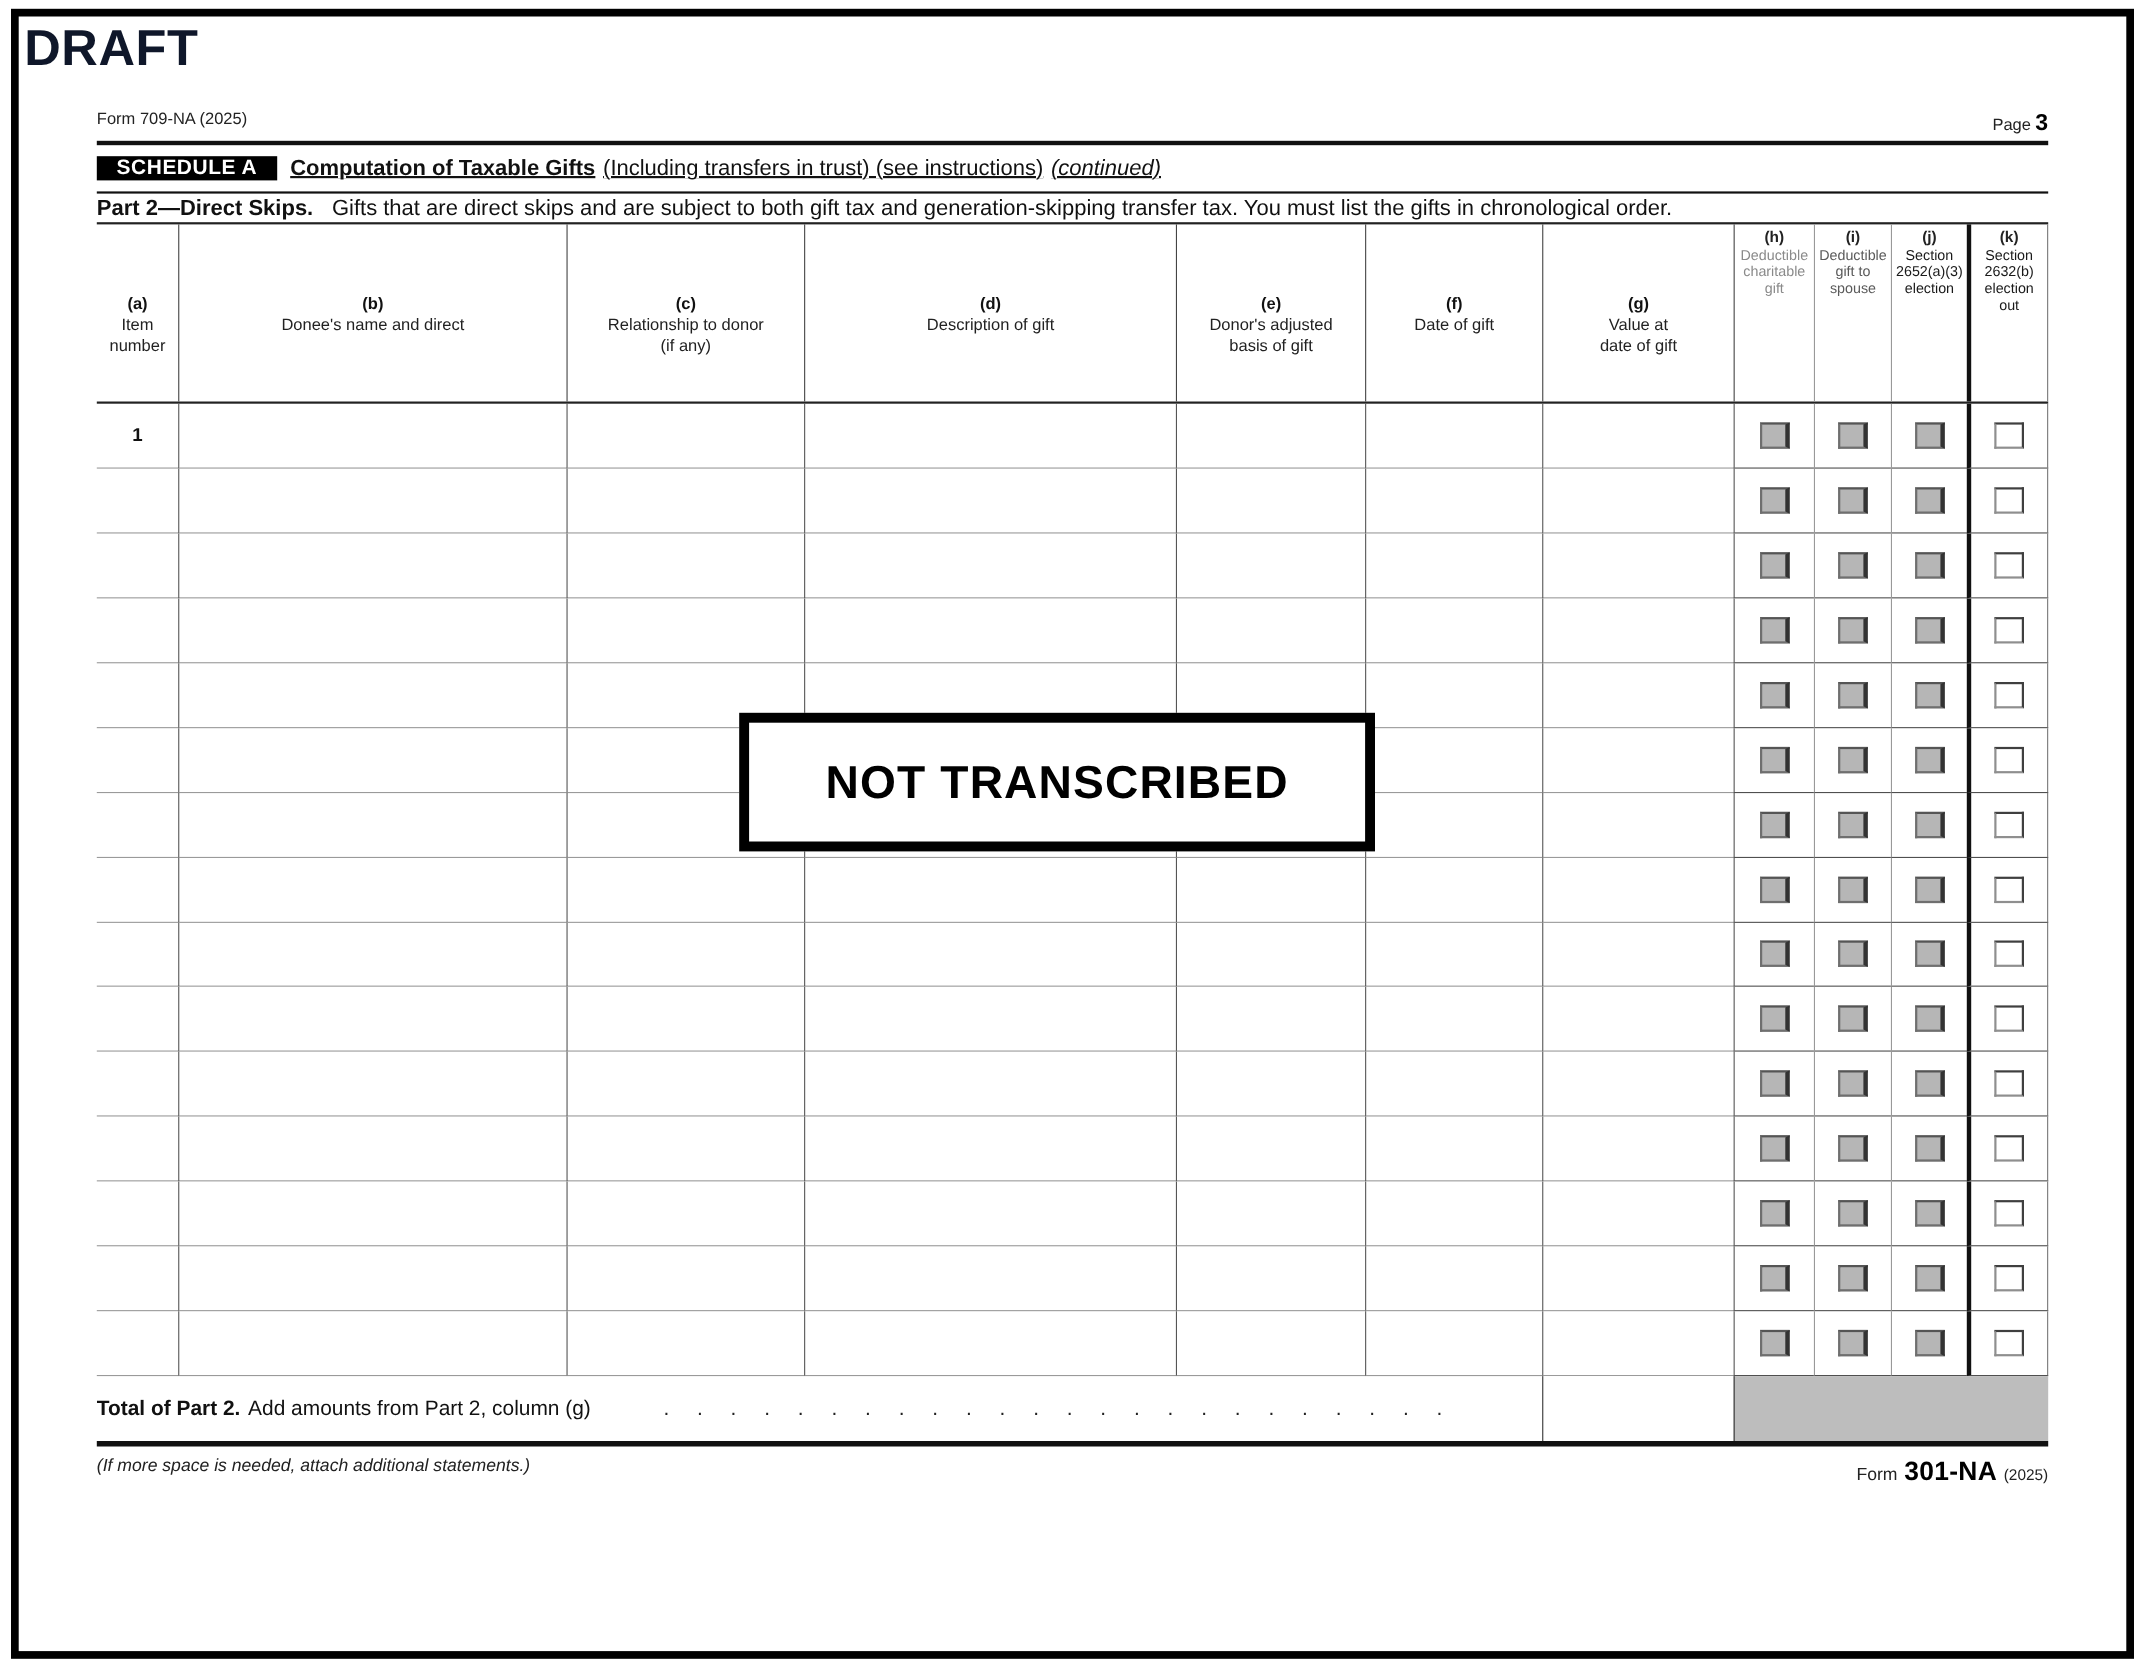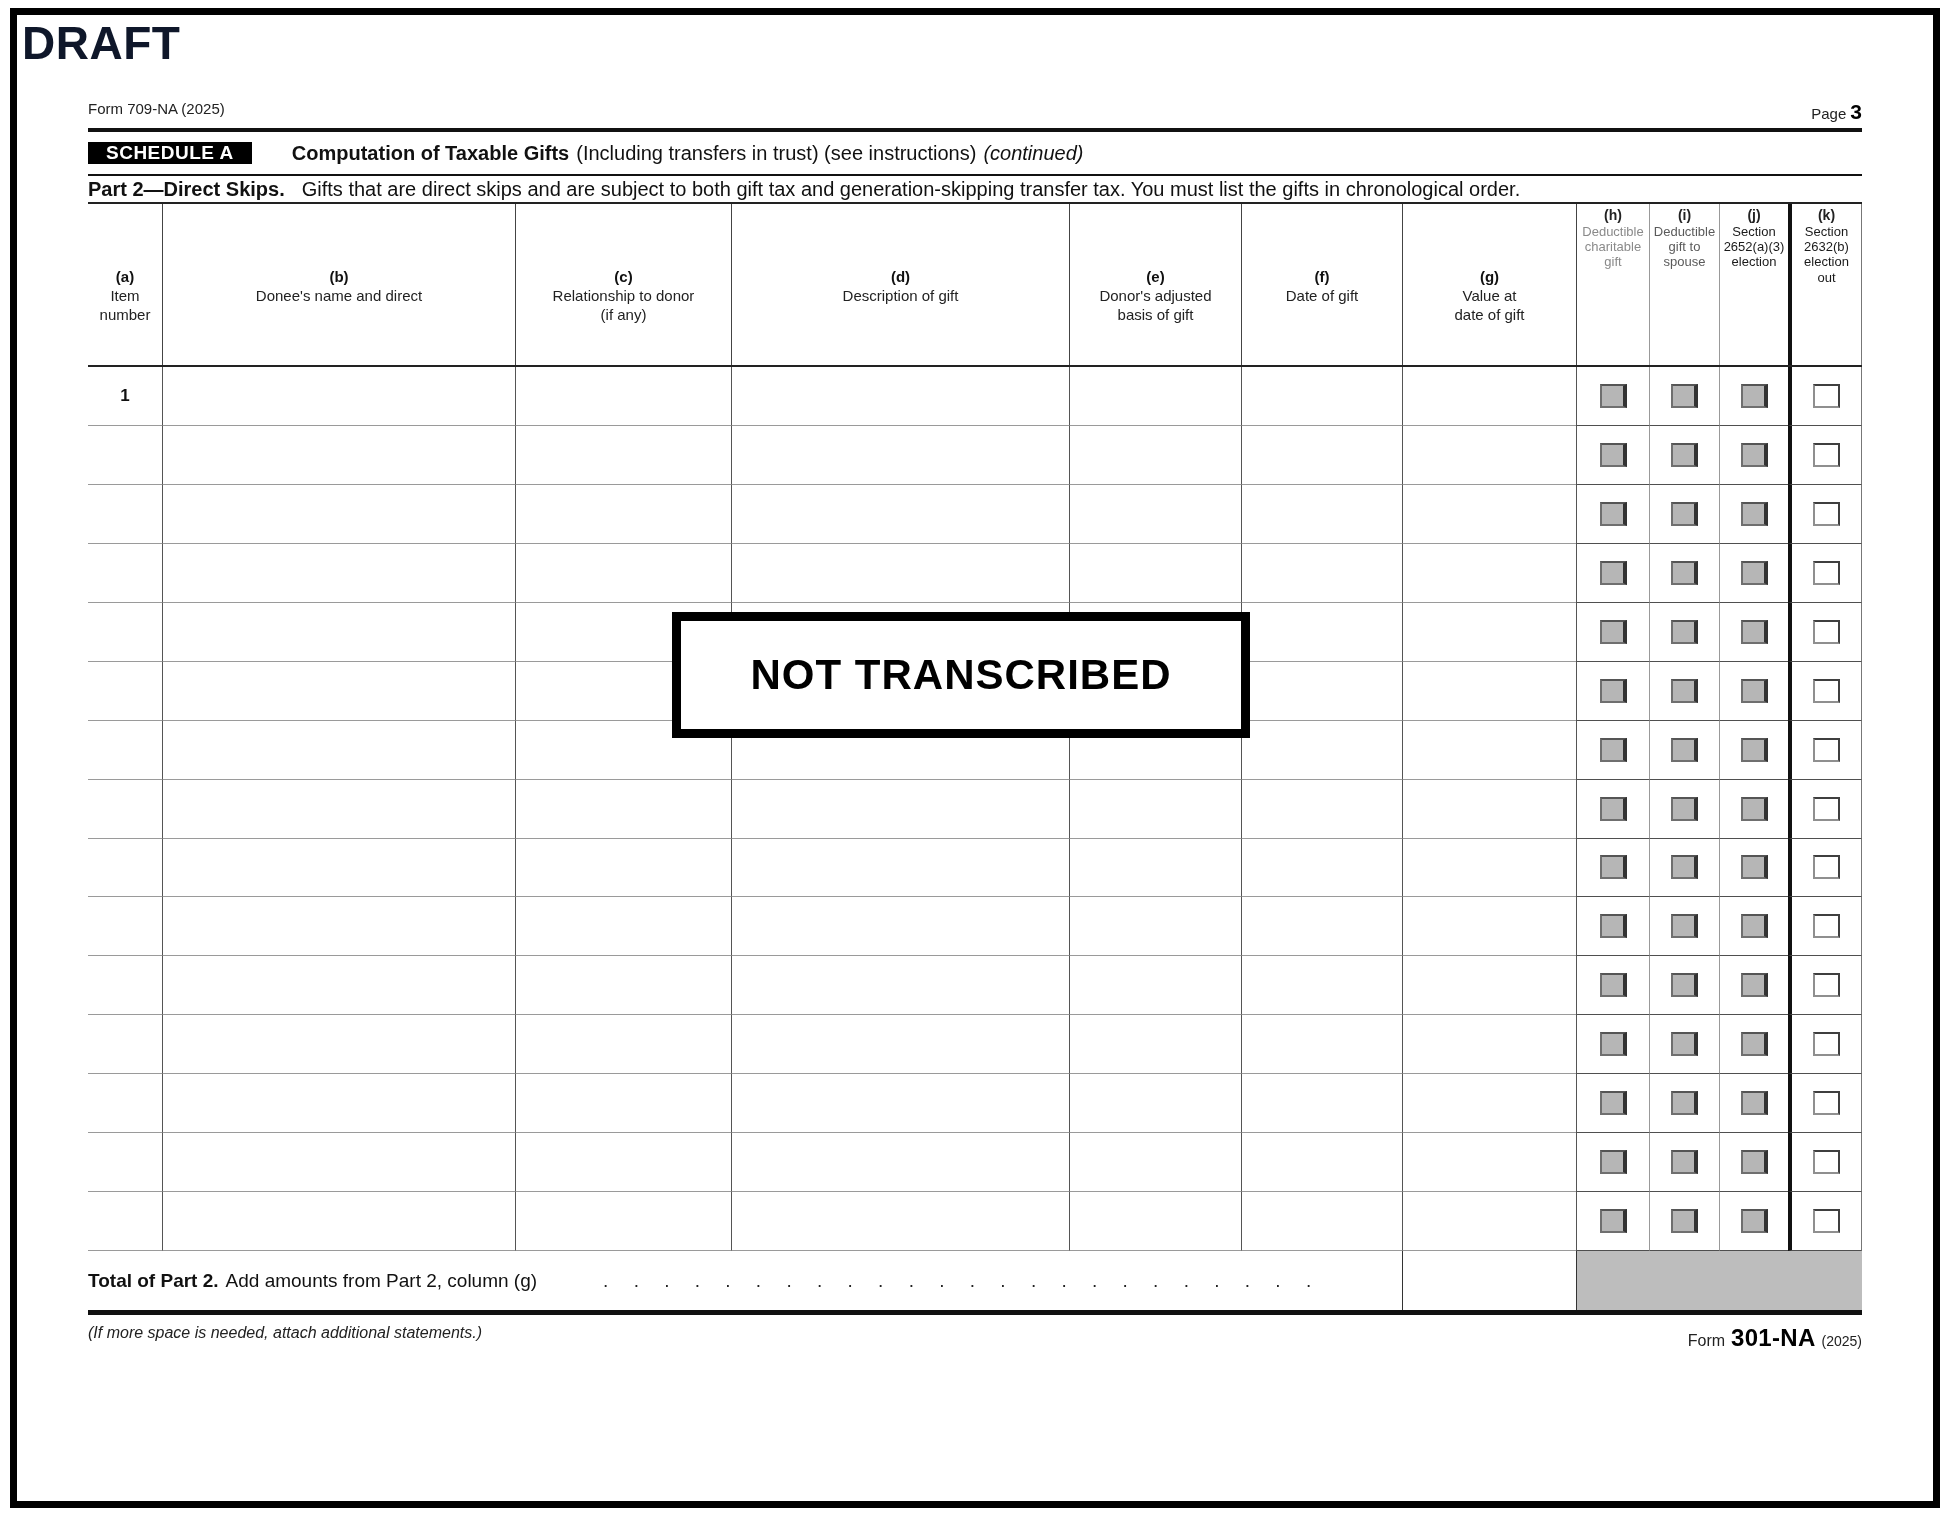--- a/index.html
+++ b/index.html
@@ -15,21 +15,21 @@
 
   .ref-row { display:flex; justify-content:space-between; height:26px; }
   .form-ref { font-size:15px; color:#222; }
   .page-ref { font-size:15px; color:#222; display:flex; align-items:baseline; gap:4px; }
   .pgnum { font-size:21px; font-weight:bold; color:#000; }
 
   .toprule { height:4px; background:#111; margin-top:2px; }
 
   .sched-row { display:flex; align-items:center; border-bottom:2px solid #111; height:44px; }
   .sched-badge { background:#000; color:#fff; font-weight:bold; font-size:19px; padding:0 18px; display:flex; align-items:center; letter-spacing:0.5px; }
-  .sched-title { display:flex; align-items:center; margin-left:40px; font-size:20px; gap:7px; white-space:nowrap; }
+  .sched-title { display:flex; align-items:center; margin-left:12px; font-size:20px; gap:7px; white-space:nowrap;text-decoration:underline; }
   .sched-title b { font-size:20px; }
   .sched-title i { font-style:italic; }
 
   .part2-row { height:28px; display:flex; align-items:center; font-size:20px; gap:17px; white-space:nowrap; border-bottom:2px solid #222; }
   .part2-row b { font-size:20px; }
 
   
   .thead { display:flex; height:163px; border-bottom:2px solid #222; }
   .hc { display:flex; flex-direction:column; align-items:center; padding-top:64px;
         font-size:15px; line-height:1.25; text-align:center; color:#222; }
@@ -87,21 +87,21 @@
 
   
   .footer-row { display:flex; justify-content:space-between; align-items:flex-start; margin-top:9px; }
   .note { font-style:italic; font-size:16px; color:#222; }
   .form-id { display:flex; align-items:baseline; gap:6px; }
   .form-id .fl { font-size:16px; color:#222; }
   .form-id b { font-size:24px; letter-spacing:0.3px; color:#000; }
   .form-id .yr { font-size:14px; color:#222; }
 
   
-  .overlay { position:absolute; left:672px; top:612px; width:578px; height:126px;
+  .overlay { position:absolute; left:672px; top:648px; width:578px; height:126px;
              border:9px solid #000; background:#fff; display:flex; align-items:center; justify-content:center; z-index:5; }
   .overlay span { font-size:42px; font-weight:bold; letter-spacing:1px; color:#000; }
 </style>
 </head>
 <body>
 
 <div class="page">
   <div class="frame"></div>
 
   <div class="draft">DRAFT</div>

